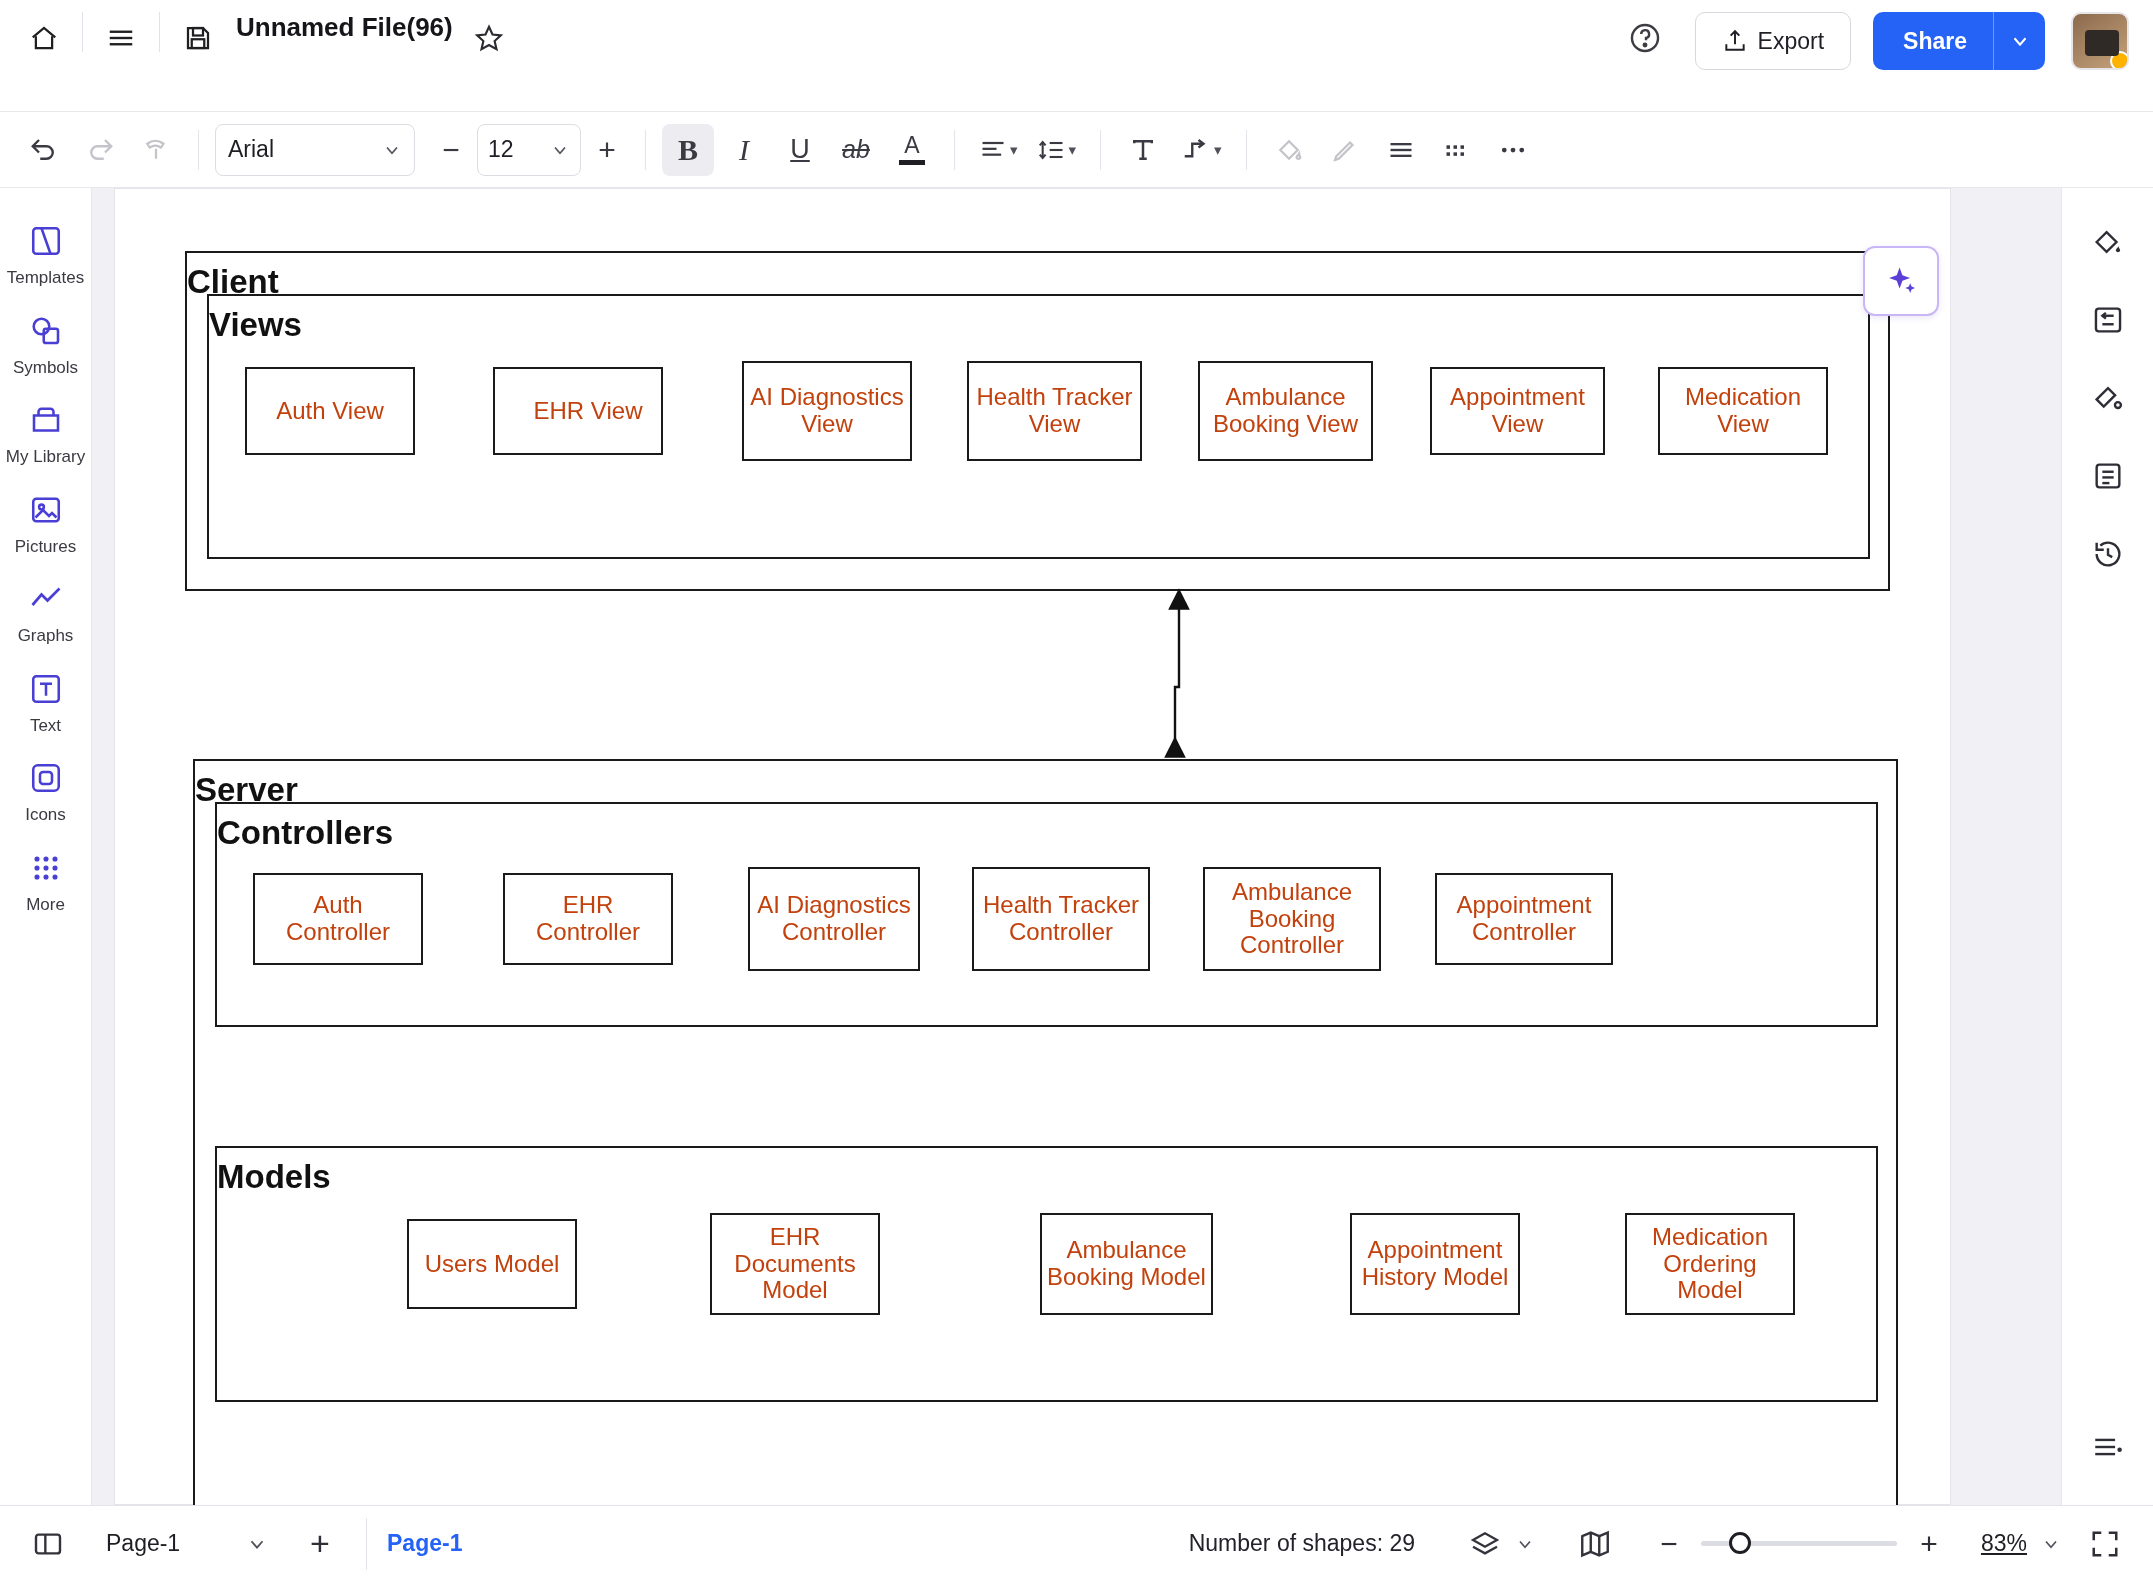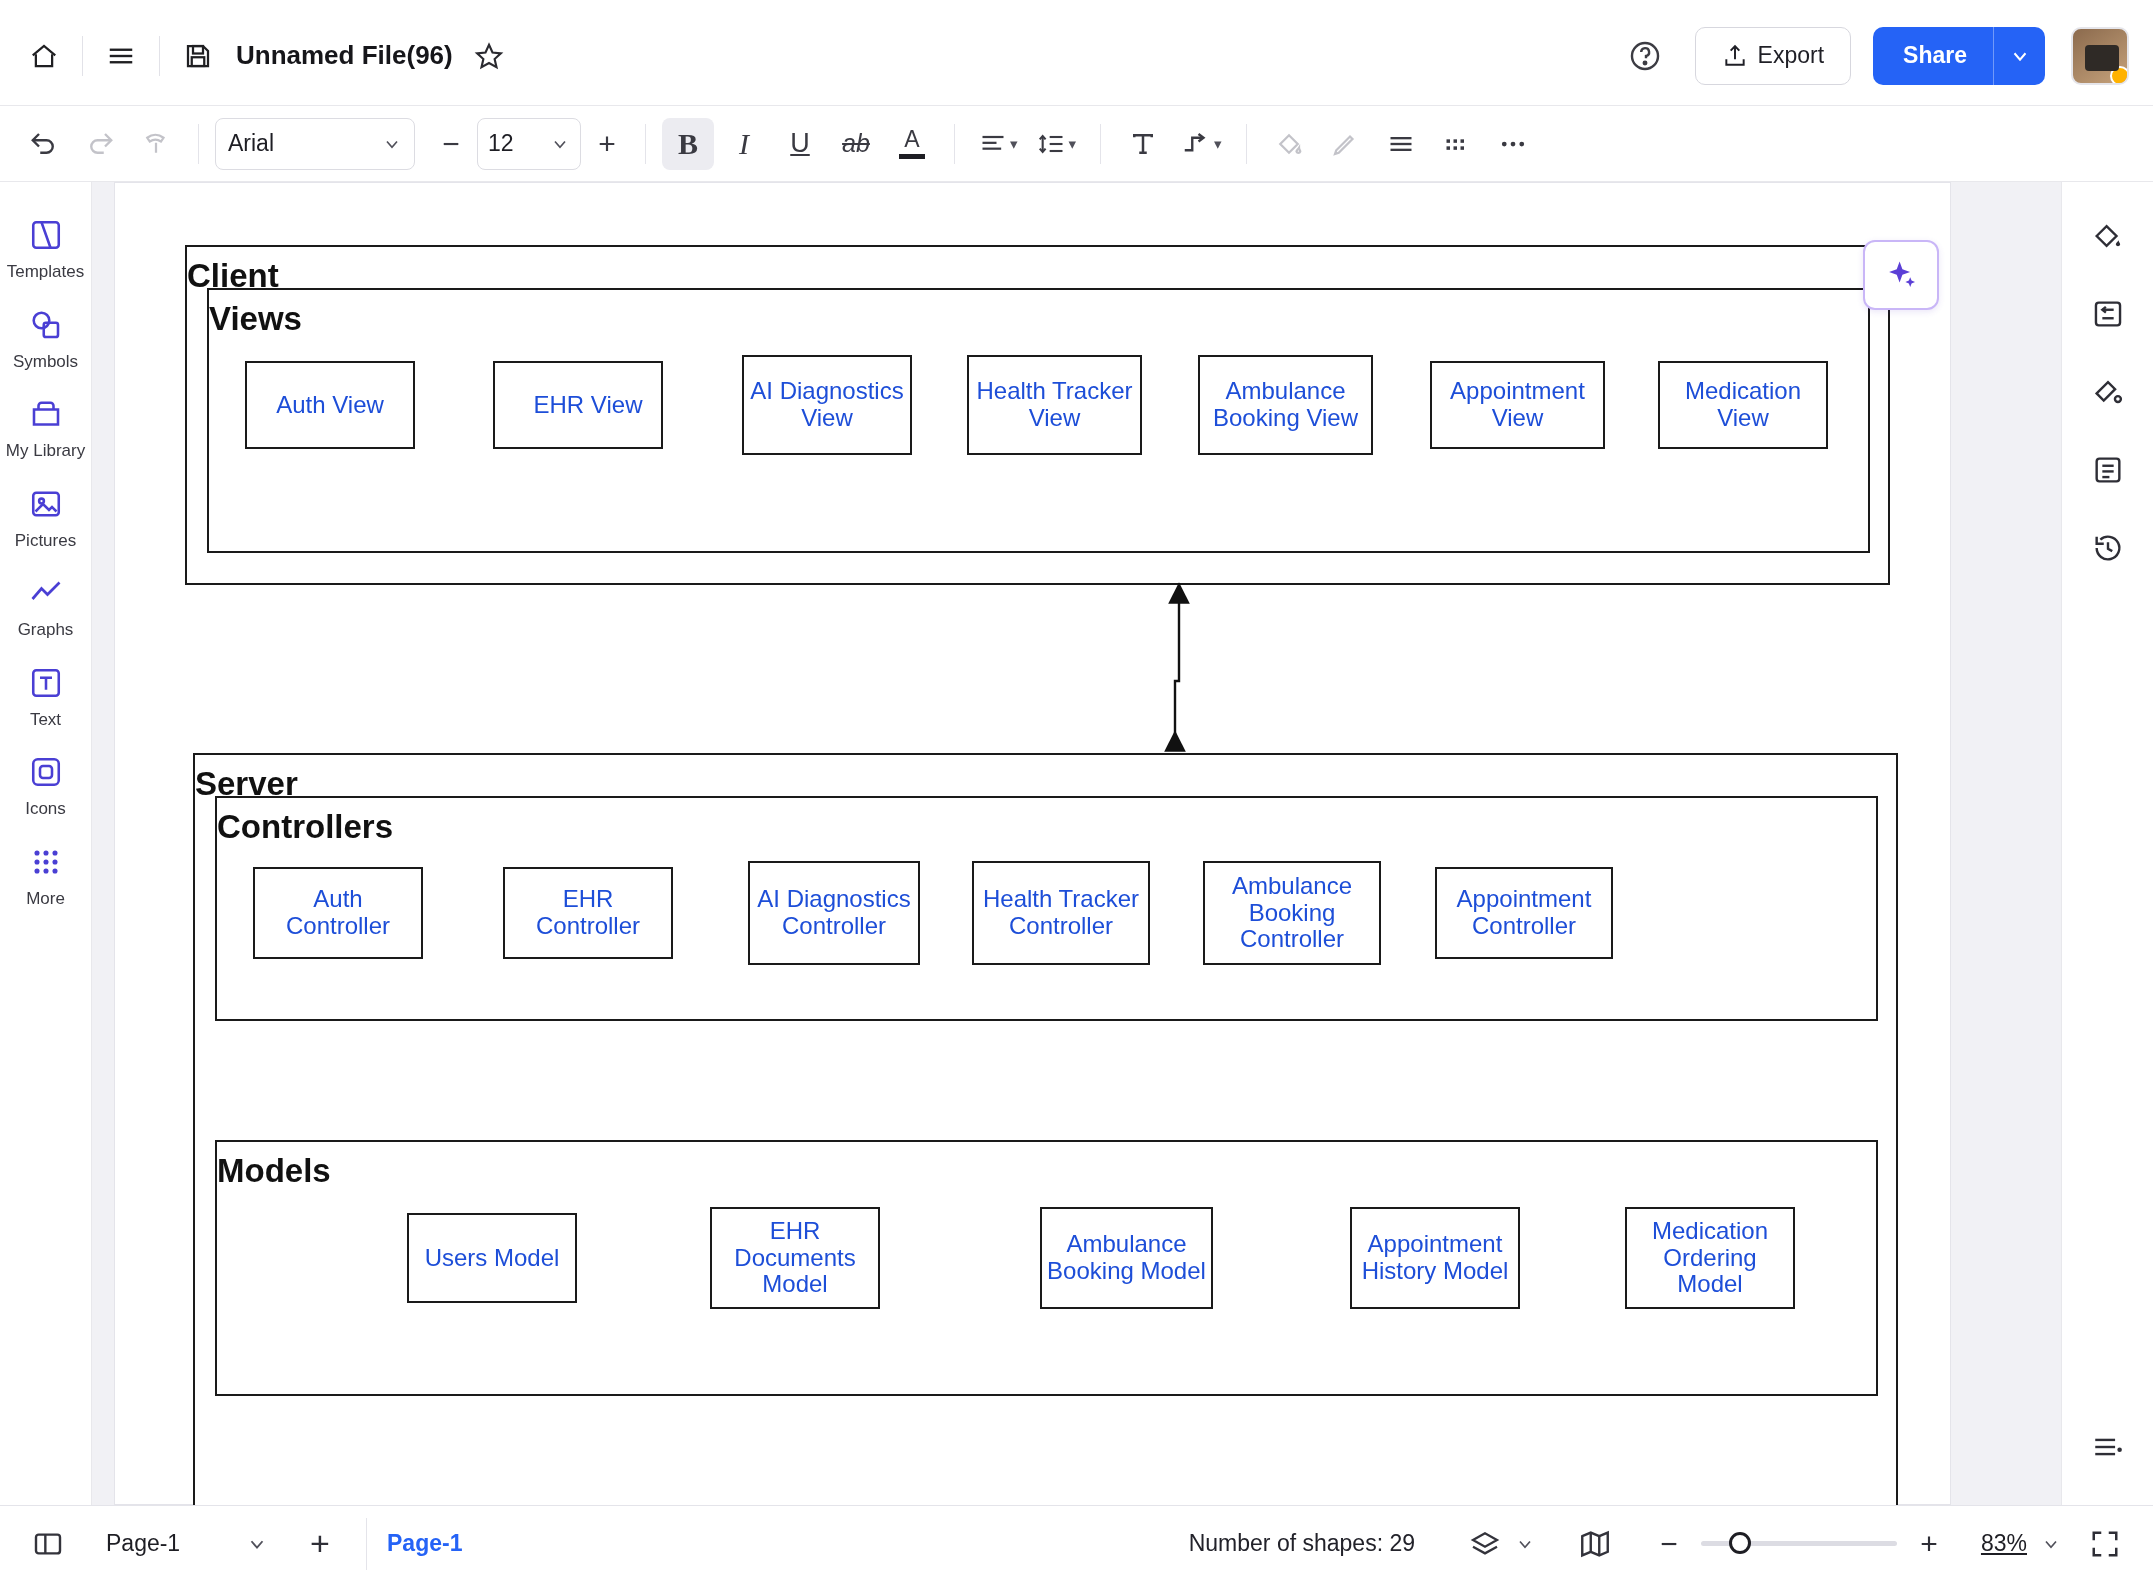--- a/index.html
+++ b/index.html
@@ -8,25 +8,26 @@
     width: 2153px; height: 1581px;
     font-family: "Liberation Sans", sans-serif;
     background: #ffffff;
     overflow: hidden;
   }
   .app { position: relative; width: 2153px; height: 1581px; display: flex; flex-direction: column; }
 
   
   .titlebar {
     height: 106px;
-    display: flex; align-items: center;
+    display: flex; align-items: flex-start;
     padding: 6px 24px 0 18px;
     border-bottom: 1px solid #e8e8ec;
     background: #fff;
     flex: 0 0 auto;
+    margin-top: 6px;
   }
   .tb-icon {
     width: 52px; height: 52px;
     display: flex; align-items: center; justify-content: center;
     border-radius: 8px; cursor: pointer; color: #1f1f22;
   }
   .tb-divider { width: 1px; height: 40px; background: #e2e2e8; margin: 0 12px; }
   .file-title {
     font-size: 26px; font-weight: bold; color: #16161a;
     margin-left: 12px; margin-right: 10px; white-space: nowrap;
@@ -132,21 +133,21 @@
   .diagram { position: absolute; left: 0; top: 0; right: 0; bottom: 0; }
 
   .blk { position: absolute; border: 2px solid #1a1a1a; background: #fff; }
   .blk-title {
     position: absolute; left: 0; right: 0; top: 10px;
     text-align: left; font-size: 33px; font-weight: bold; color: #111;
   }
   .node {
     position: absolute; border: 2px solid #1a1a1a; background: #fff;
     display: flex; align-items: center; justify-content: center;
-    text-align: center; font-size: 24px; color: #1d4ed8; line-height: 1.12; padding: 4px;
+    text-align: center; font-size: 24px; color: #c2410c; line-height: 1.12; padding: 4px;
   }
   .arrow { position: absolute; }
 
   
   .right-rail {
     width: 92px; background: #fff; border-left: 1px solid #e8e8ec;
     display: flex; flex-direction: column; align-items: center; padding-top: 26px; gap: 22px;
     flex: 0 0 auto; position: relative;
   }
   .rr-item { width: 56px; height: 56px; display: flex; align-items: center; justify-content: center;

